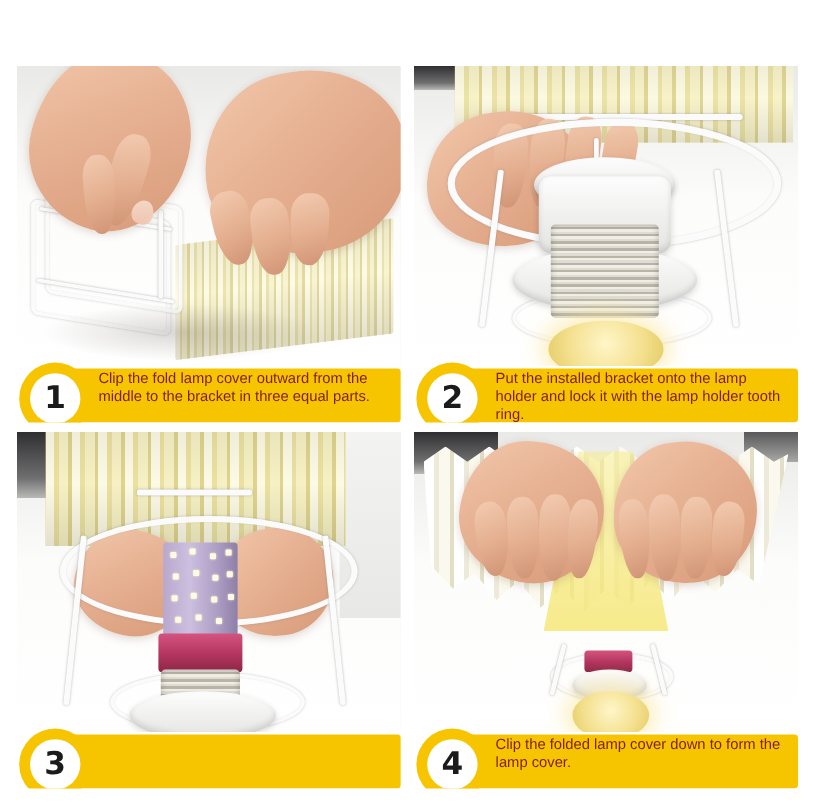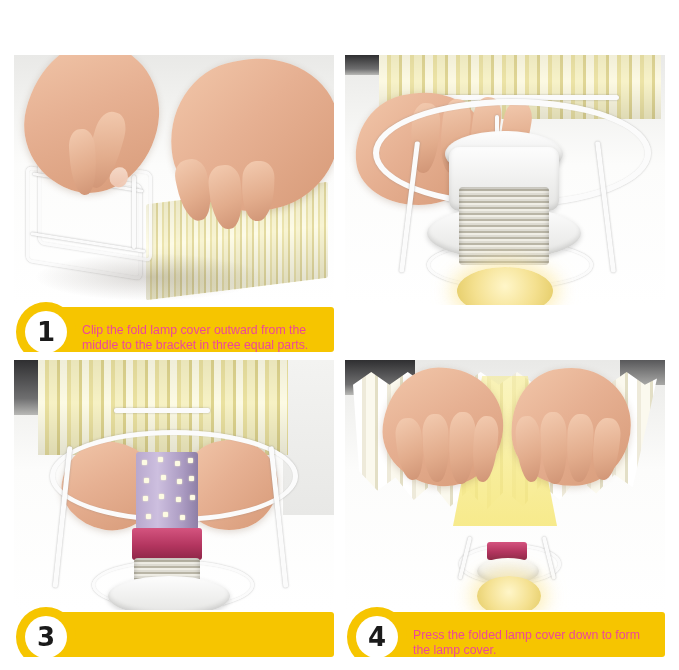--- a/index.html
+++ b/index.html
@@ -95,27 +95,27 @@
     left: 33px;
     top: 7px;
     width: 287px;
     height: 45px;
     background: #f6c500;
     border-radius: 3px 3px 3px 3px;
   }
   .caption-text {
     position: absolute;
     left: 68px;
-    top: 23px;
+    top: 8px;
     width: 246px;
     font-family: "Liberation Sans", sans-serif;
     font-size: 12.3px;
     line-height: 15px;
     font-weight: normal;
-    color: #ec4899;
+    color: #7f1d1d;
   }
   .badge {
     position: absolute;
     left: 2px;
     top: 2px;
     width: 60px;
     height: 60px;
     border-radius: 50%;
     background: #f6c500;
     box-sizing: border-box;
@@ -347,20 +347,29 @@
         <div class="wire-straight" style="left:150px; top:60px; width:4px; height:58px;"></div>
         <div class="wire" style="left:82px; top:186px; width:160px; height:42px; border-radius:50%;"></div>
 
         <div class="socket-ring" style="left:100px; top:76px; width:118px; height:46px;"></div>
         <div class="socket-ring" style="left:104px; top:92px; width:110px; height:64px; border-radius:10px;"></div>
         <div class="socket-ring" style="left:82px; top:152px; width:154px; height:52px;"></div>
         <div class="socket-thread" style="left:114px; top:132px; width:90px; height:78px;"></div>
         <div class="bulb-glow" style="left:112px; top:212px; width:96px; height:48px;"></div>
       </div>
 
+      <div class="caption-band">
+        <div class="caption-bar"></div>
+        <div class="caption-text">Put the installed bracket onto the lamp holder and lock it with the lamp holder tooth ring.</div>
+        <div class="badge">
+          <div class="badge-inner">
+            <div class="badge-num">2</div>
+          </div>
+        </div>
+      </div>
     </div>
 
     <div class="step s3">
       <div class="photo">
         <div class="bg-table"></div>
         <div class="bg-wall-dark" style="left:0; top:0; width:12%; height:22%;"></div>
         <div style="position:absolute; right:0; top:0; width:16%; height:62%;
                     background:linear-gradient(to bottom,#f3f3f1,#e8e8e6);"></div>
 
         <div class="pleats" style="left:24px; top:0px; width:250px; height:95px;
@@ -453,21 +462,21 @@
         <div class="wire" style="left:114px; top:184px; width:96px; height:34px; border-radius:50%;"></div>
         <div class="wire-straight" style="left:118px; top:176px; width:4px; height:44px; transform:rotate(14deg);"></div>
         <div class="wire-straight" style="left:202px; top:176px; width:4px; height:44px; transform:rotate(-14deg);"></div>
         <div class="led-pink" style="left:142px; top:182px; width:40px; height:18px;"></div>
         <div class="socket-ring" style="left:132px; top:198px; width:62px; height:26px;"></div>
         <div class="bulb-glow" style="left:132px; top:216px; width:64px; height:40px;"></div>
       </div>
 
       <div class="caption-band">
         <div class="caption-bar"></div>
-        <div class="caption-text">Press the folded lamp cover down to form the lamp cover.</div>
+        <div class="caption-text">Clip the folded lamp cover down to form the lamp cover.</div>
         <div class="badge">
           <div class="badge-inner">
             <div class="badge-num">4</div>
           </div>
         </div>
       </div>
     </div>
 
   </div>
 </div>

